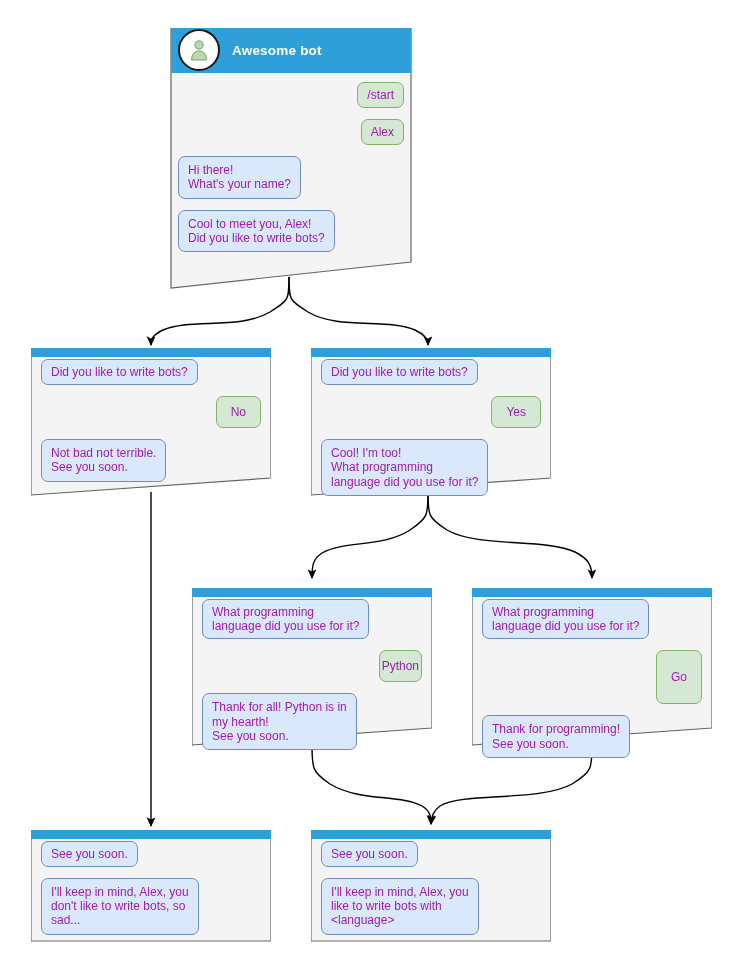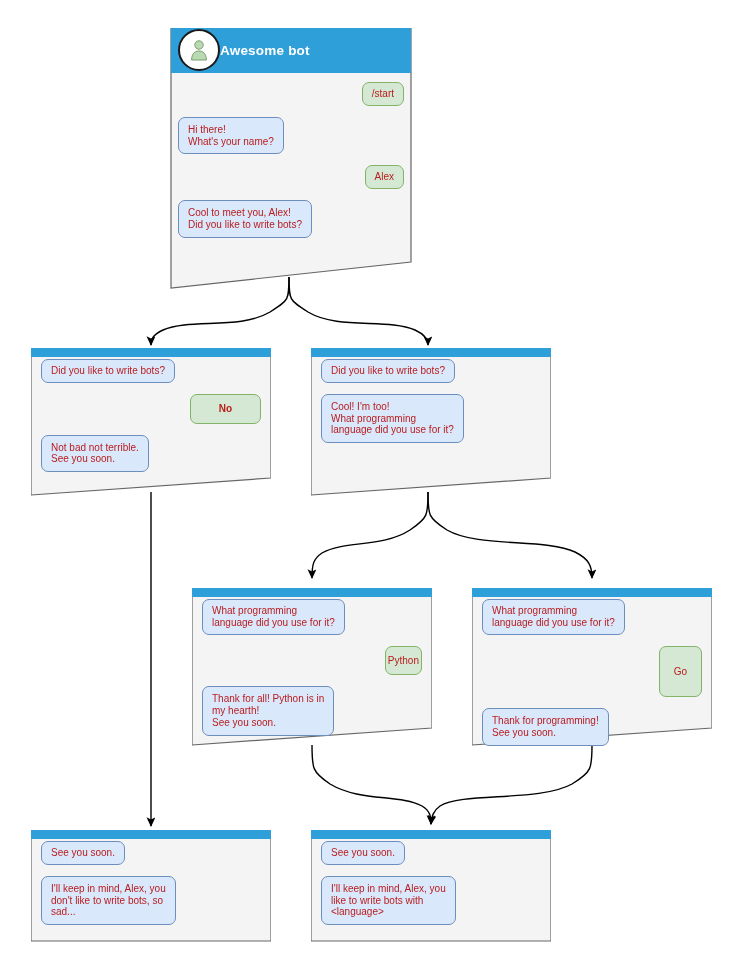--- a/index.html
+++ b/index.html
@@ -34,34 +34,34 @@
   }
   .avatar{
     width:38px;height:38px;border-radius:50%;
     background:#ffffff;border:2px solid #1a1a1a;
     display:flex;align-items:center;justify-content:center;
     flex:0 0 auto;
   }
   .avatar svg{display:block;}
   .bot-title{
     color:#ffffff;font-weight:bold;font-size:13.5px;
-    letter-spacing:0.2px;
+    margin-left:12px;letter-spacing:0.2px;
     white-space:nowrap;
   }
   .chat{
     position:relative;z-index:3;
     padding:10px 10px 0 10px;
     box-sizing:border-box;
   }
   .row{display:flex;margin-bottom:11px;}
   .row.bot{justify-content:flex-start;}
   .row.user{justify-content:flex-end;}
   .bubble{
-    font-size:10px;line-height:1.18;
-    color:#b91c1c;
+    font-size:12px;line-height:1.18;
+    color:#a21caf;
     border-radius:7px;
     padding:6px 9px;
     white-space:pre-line;
     max-width:83%;
     box-sizing:border-box;
   }
   .bubble.bot{background:#dae8fc;border:1px solid #6c8ebf;}
   .bubble.user{background:#d5e8d4;border:1px solid #82b366;}
   .bubble.tight{padding:5px 9px;}
 </style>
@@ -102,66 +102,69 @@
           <circle cx="12" cy="7" r="4.2" fill="#b9d9b2" stroke="#7aa06f" stroke-width="1"></circle>
           <path d="M4.6,22 C4.6,15.6 8,13 12,13 C16,13 19.4,15.6 19.4,22 Z" fill="#b9d9b2" stroke="#7aa06f" stroke-width="1"></path>
         </svg>
       </div>
       <div class="bot-title">Awesome bot</div>
     </div>
     <div class="chat">
       <div class="row user">
         <div class="bubble user tight">/start</div>
       </div>
+      <div class="row user">
+        <div class="bubble user tight">Alex</div>
+      </div>
       <div class="row bot">
         <div class="bubble bot">Hi there!
 What's your name?</div>
-      </div>
-      <div class="row user">
-        <div class="bubble user tight">Alex</div>
       </div>
       <div class="row bot">
         <div class="bubble bot">Cool to meet you, Alex!
 Did you like to write bots?</div>
       </div>
     </div>
   </div>
 </div>
 
 <div class="node" style="left:31px;top:348px;width:240px;height:148px;">
   <svg class="node-shape" viewBox="0 0 240 148" preserveAspectRatio="none">
     <polygon points="0,0 240,0 240,130 0,147" fill="#f4f4f4" stroke="#666666" stroke-width="1.2"></polygon>
     <rect x="0" y="0" width="240" height="9" fill="#2f9fda"></rect>
   </svg>
   <div class="node-body" style="padding:0;">
     <div class="chat" style="padding-top:11px;">
       <div class="row bot">
         <div class="bubble bot tight">Did you like to write bots?</div>
       </div>
       <div class="row user">
-        <div class="bubble user" style="padding:8px 28px;font-weight:bold;">No</div>
+        <div class="bubble user" style="padding:8px 14px;">No</div>
       </div>
       <div class="row bot">
         <div class="bubble bot">Not bad not terrible.
 See you soon.</div>
       </div>
     </div>
   </div>
 </div>
 
 <div class="node" style="left:311px;top:348px;width:240px;height:148px;">
   <svg class="node-shape" viewBox="0 0 240 148" preserveAspectRatio="none">
     <polygon points="0,0 240,0 240,130 0,147" fill="#f4f4f4" stroke="#666666" stroke-width="1.2"></polygon>
     <rect x="0" y="0" width="240" height="9" fill="#2f9fda"></rect>
   </svg>
   <div class="node-body" style="padding:0;">
     <div class="chat" style="padding-top:11px;">
       <div class="row bot">
         <div class="bubble bot tight">Did you like to write bots?</div>
       </div>
+      <div class="row user">
+        <div class="bubble user" style="padding:8px 14px;">Yes</div>
+      </div>
       <div class="row bot">
         <div class="bubble bot">Cool! I'm too!
 What programming
 language did you use for it?</div>
       </div>
     </div>
   </div>
 </div>
 
 <div class="node" style="left:192px;top:588px;width:240px;height:158px;">

